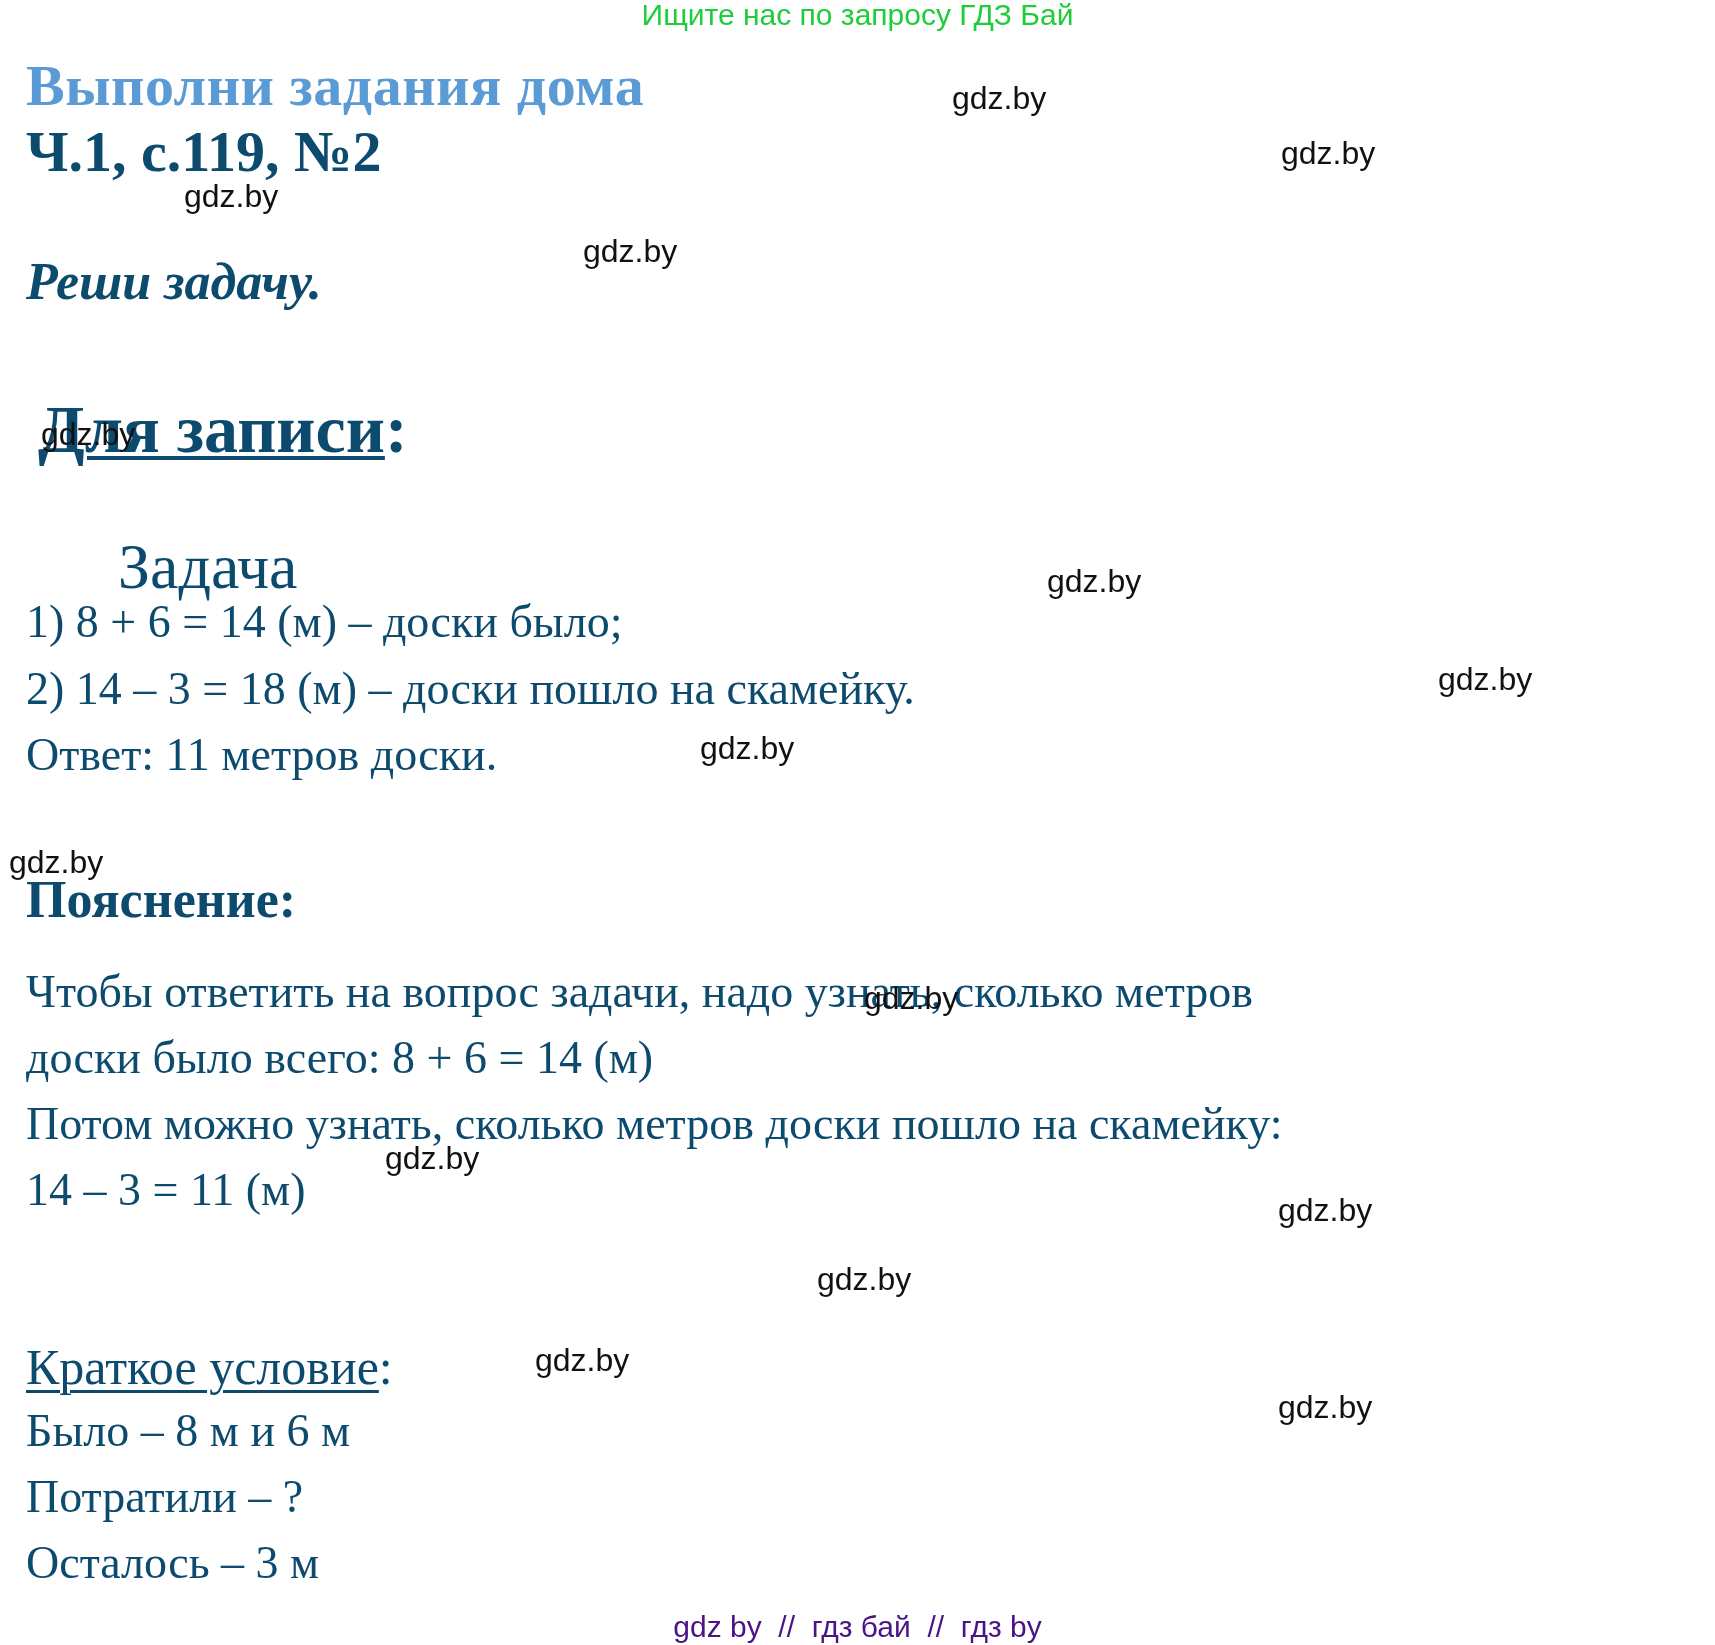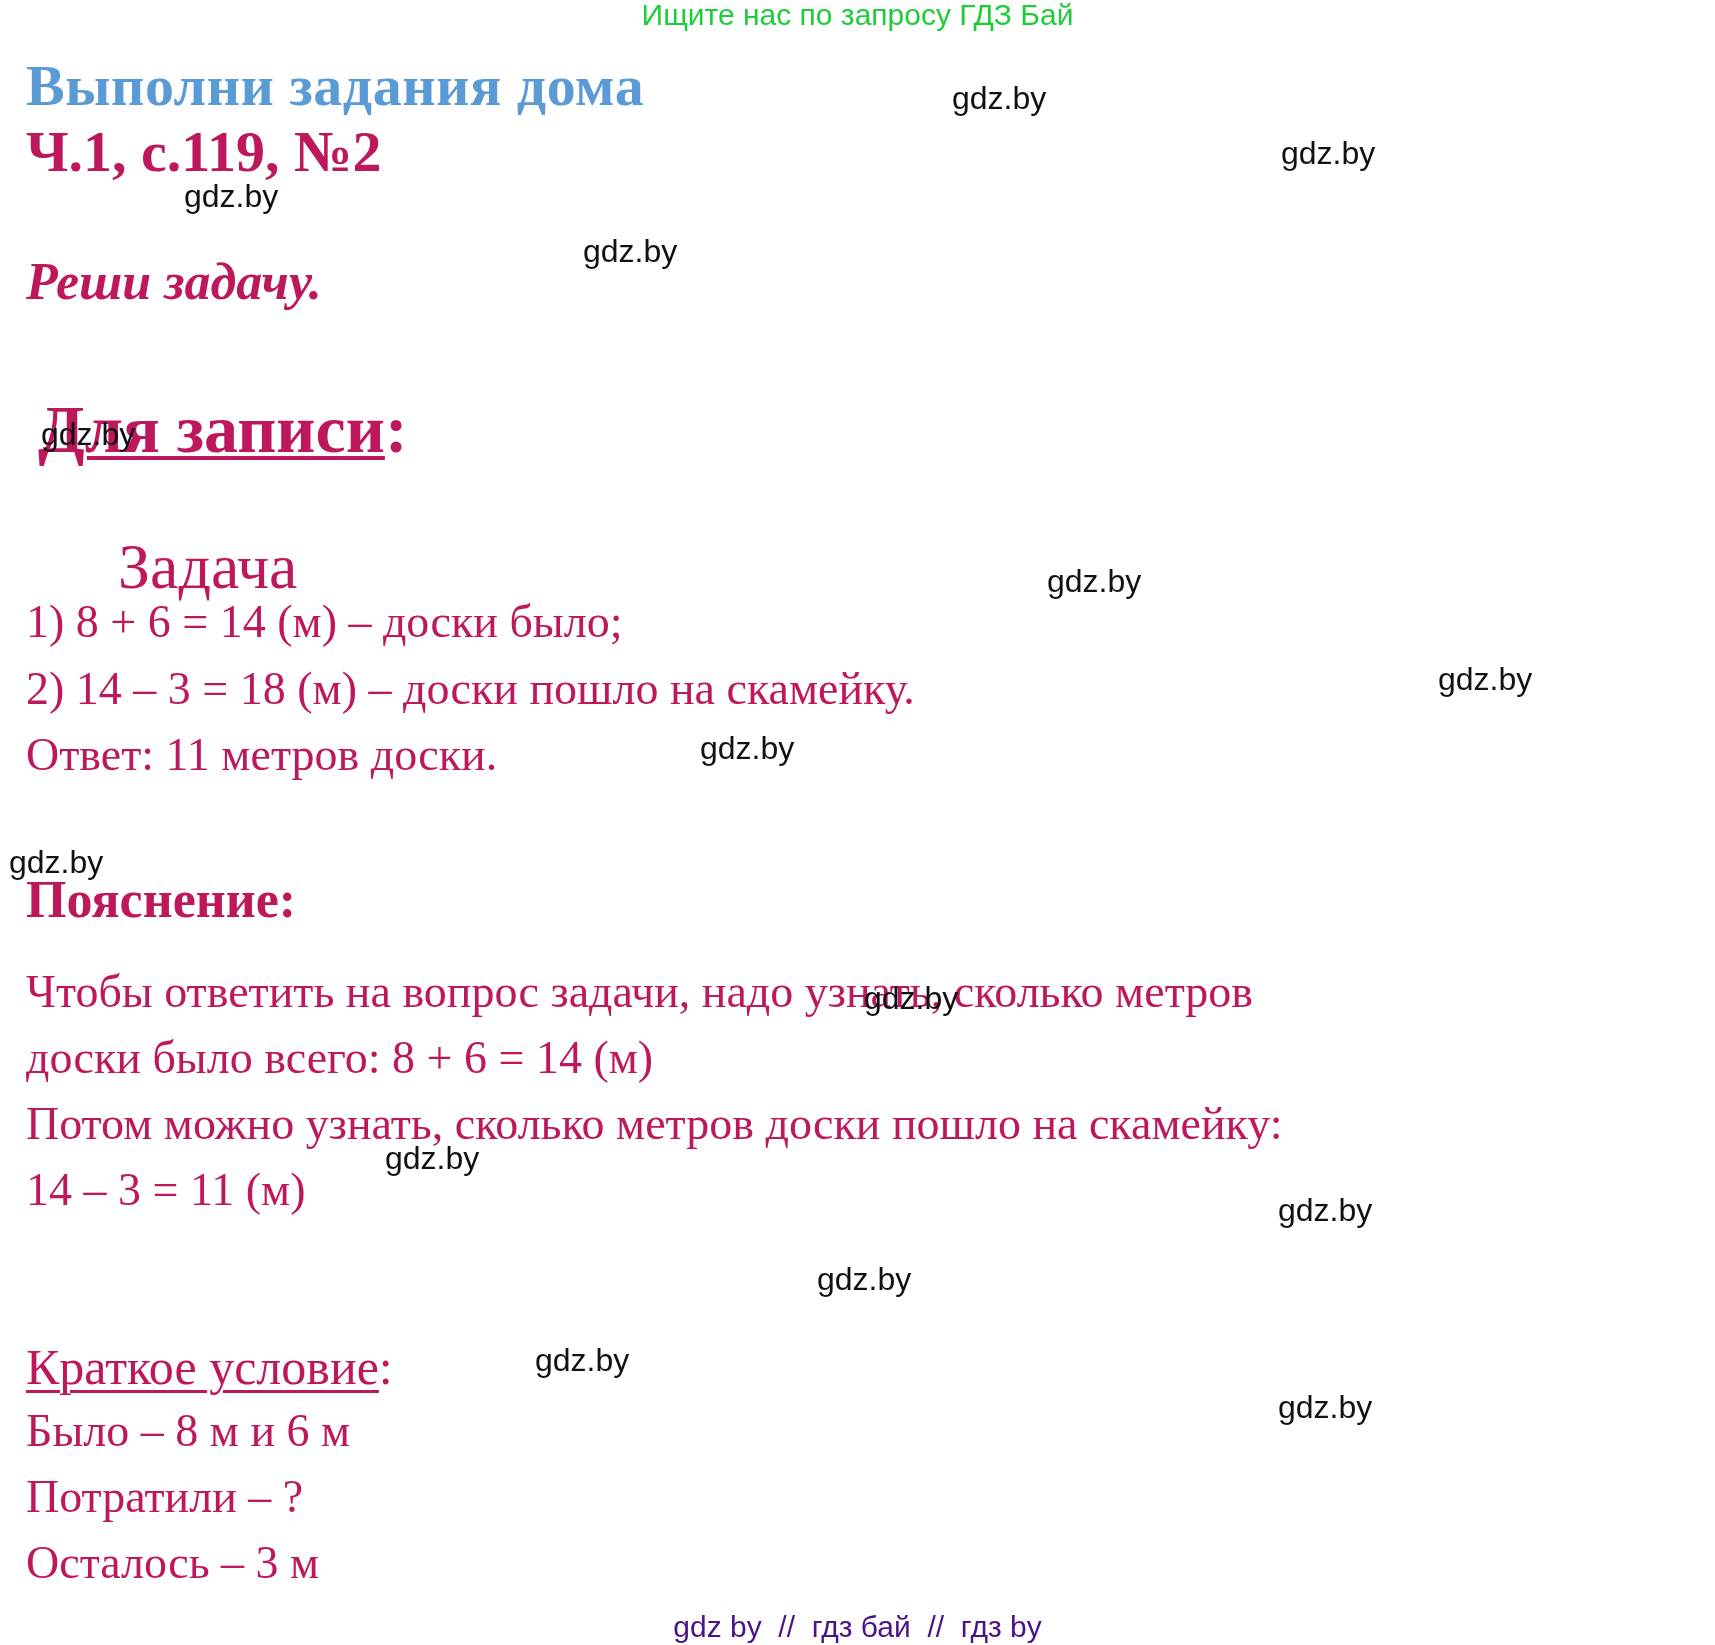--- a/index.html
+++ b/index.html
@@ -1,18 +1,18 @@
 <!DOCTYPE html>
 <html><head>
 <meta charset="utf-8">
 <style>
   html, body { margin: 0; padding: 0; background: #ffffff; }
   body { width: 1715px; height: 1645px; position: relative; overflow: hidden; }
   .abs { position: absolute; white-space: nowrap; }
-  .serif { font-family: "Liberation Serif", "DejaVu Serif", serif; color: #be185d; }
+  .serif { font-family: "Liberation Serif", "DejaVu Serif", serif; color: #0c4a6e; }
   .sans { font-family: "Liberation Sans", "DejaVu Sans", sans-serif; }
   .banner { left: 0; width: 1715px; top: -2px; text-align: center; font-size: 30px; color: #1fcc3a; }
   .title { left: 26px; top: 52px; font-size: 58px; font-weight: bold; color: #5b9bd5; letter-spacing: 0.5px; }
   .subtitle { left: 26px; top: 118px; font-size: 58px; font-weight: bold; }
   .task { left: 26px; top: 252px; font-size: 52px; font-weight: bold; font-style: italic; }
   .h-underline { left: 38px; top: 390px; font-size: 68px; font-weight: bold; }
   .h-underline .u { text-decoration: underline; text-decoration-thickness: 4px; text-underline-offset: 4px; }
   .h-plain { left: 26px; top: 870px; font-size: 52px; font-weight: bold; }
   .body-line { left: 26px; font-size: 46px; }
   .indent { left: 118px; font-size: 64px; }

